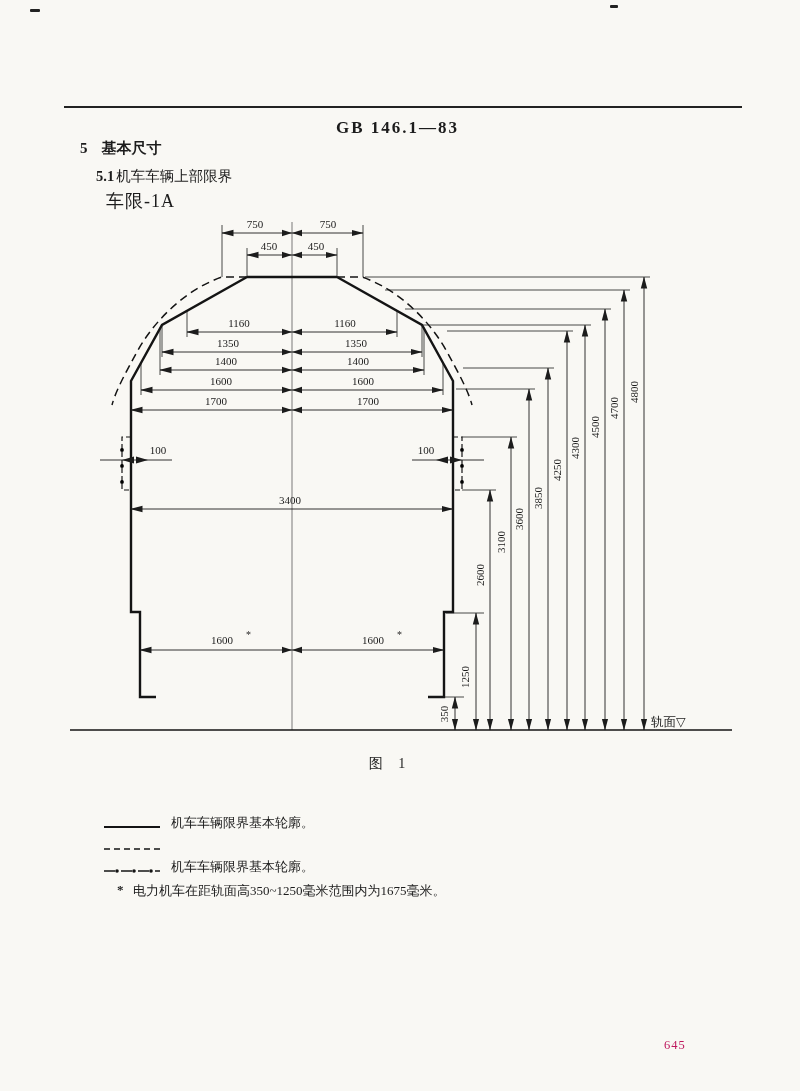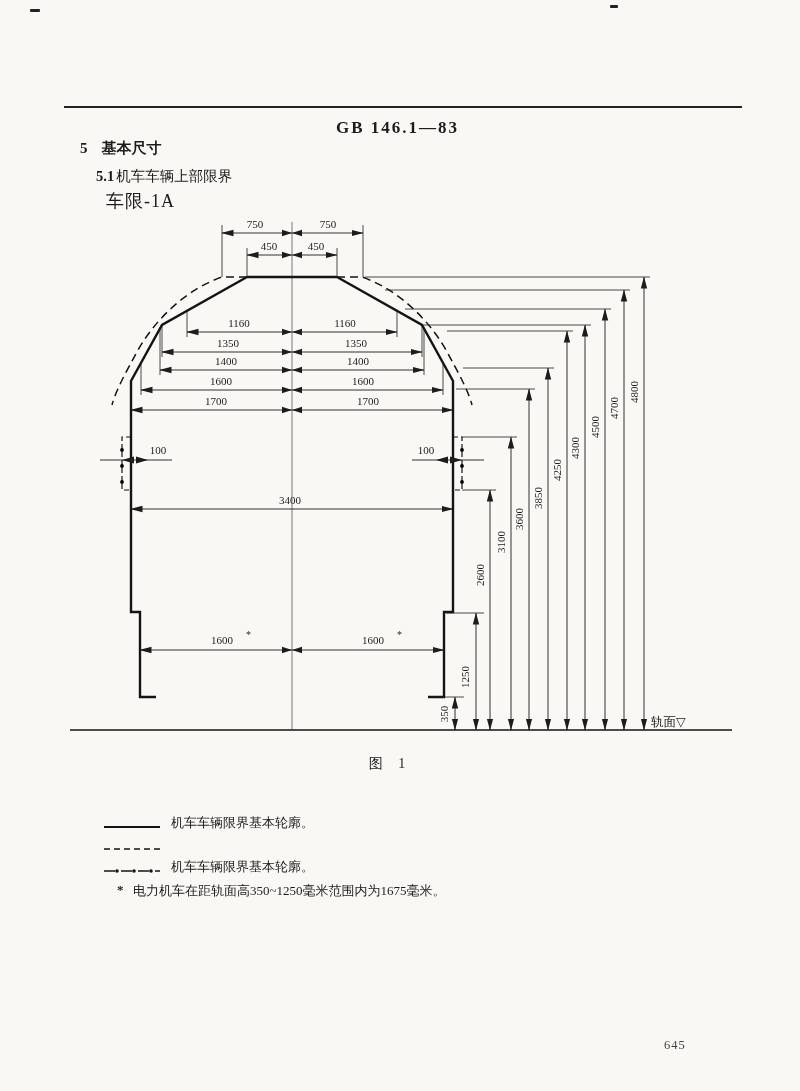--- a/index.html
+++ b/index.html
@@ -15,21 +15,21 @@
   .h-sec{font-size:15px;font-weight:bold;white-space:nowrap;}
   .h-sub{font-size:14.5px;white-space:nowrap;}
   .h-sub b{margin-right:2px;}
   .h-gauge{font-size:18px;white-space:nowrap;letter-spacing:1px;}
   .sec-num{margin-right:14px;}
   .legend{left:103px;top:810px;position:absolute;font-size:13px;}
   .legend-row{display:flex;align-items:flex-end;height:22px;white-space:nowrap;}
   .legend-sample{width:58px;margin-right:10px;flex:0 0 auto;}
   .legend-note{display:flex;align-items:flex-start;margin-top:6px;margin-left:14px;white-space:nowrap;}
   .legend-note .mark{width:16px;font-weight:bold;}
-  .footer{font-size:12.5px;letter-spacing:1px;color:#404040;}
+  .footer{font-size:12.5px;letter-spacing:1px;color:#be185d;}
   svg text{font-family:"Liberation Serif","DejaVu Serif",serif;fill:#1c1c1c;}
   .dimtxt{font-size:11px;}
   .dimtxt-s{font-size:10px;}
   .railtxt{font-size:12.5px;}
   .captxt{font-size:14px;letter-spacing:6px;}
   .speck{background:#222;border-radius:1px;}
 </style>
 </head>
 <body>
 

